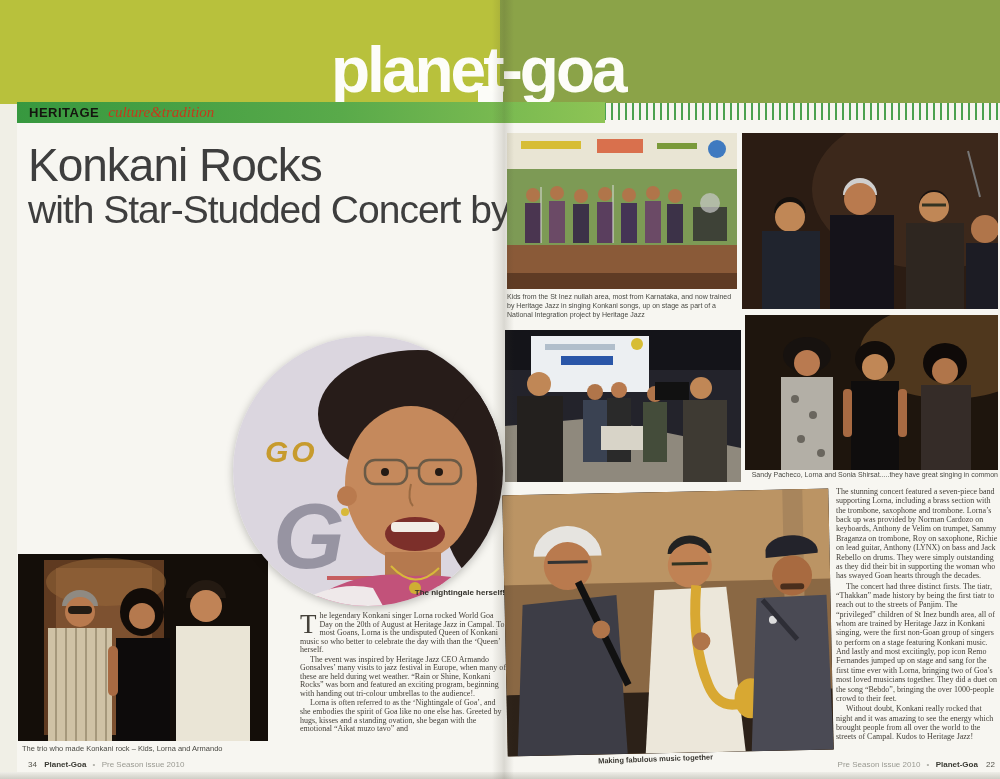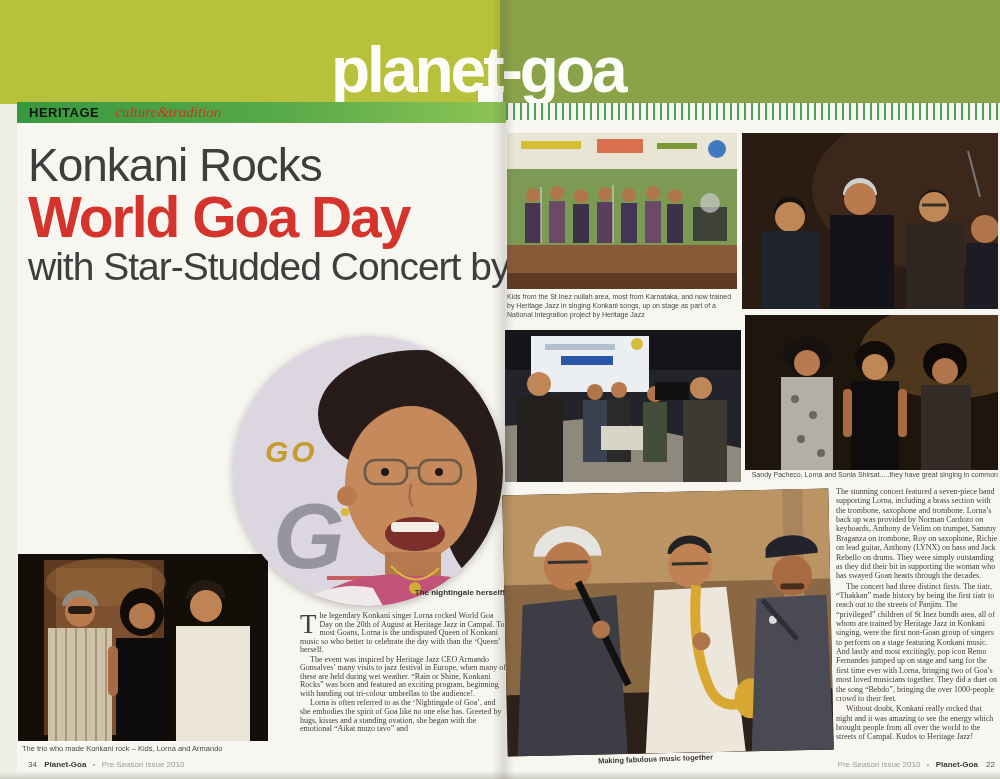--- a/index.html
+++ b/index.html
@@ -6,26 +6,26 @@
   #scan{position:relative;width:1000px;height:779px;overflow:hidden;background:#f7f6f1;
         font-family:"Liberation Sans",sans-serif;}
   
   .mast-left{position:absolute;left:0;top:0;width:500px;height:104px;background:#b8c13c;}
   .mast-right{position:absolute;left:500px;top:0;width:500px;height:104px;background:#8ba348;}
   .mast-notch{position:absolute;left:478px;top:86px;width:25px;height:18px;background:#fcfcf8;}
   .logo{position:absolute;left:331px;top:38px;font-size:64px;line-height:1;font-weight:bold;
         letter-spacing:-3px;color:#fdfdf8;}
   .stripes{position:absolute;left:506px;top:103px;width:494px;height:17px;
         background:repeating-linear-gradient(90deg,#4ba14f 0 2px,#f6f5ef 2px 7px);}
-  .heritage-bar{position:absolute;left:17px;top:102px;width:489px;height:21px;
+  .heritage-bar{position:absolute;left:17px;top:102px;width:588px;height:21px;
         background:linear-gradient(90deg,#37983f,#59aa4a 55%,#8ec455);
         display:flex;align-items:center;}
   .heritage-label{font-size:13px;font-weight:bold;letter-spacing:.5px;color:#15150f;margin-left:12px;}
   .heritage-sub{font-family:"Liberation Serif",serif;font-style:italic;font-size:15px;
-        color:#c43a1c;margin-left:16px;}
+        color:#c43a1c;margin-left:9px;}
   .left-edge{position:absolute;left:0;top:104px;width:17px;height:668px;background:#f0efe6;}
   .bottom-edge{position:absolute;left:0;top:772px;width:1000px;height:7px;
         background:linear-gradient(#efeee8,#cfcec6);}
   .gutter{position:absolute;left:492px;top:0;width:22px;height:779px;z-index:30;pointer-events:none;
         background:linear-gradient(90deg,rgba(0,0,0,0) 0%,rgba(60,55,40,.12) 45%,rgba(60,55,40,.16) 55%,rgba(0,0,0,0) 100%);}
   
   .headline{position:absolute;left:28px;top:142px;white-space:nowrap;}
   .hl-gray1{font-size:46px;line-height:1.02;color:#3e3e3e;letter-spacing:-1px;}
   .hl-red1{font-size:57px;line-height:1.0;color:#d4342c;font-weight:bold;letter-spacing:-2px;}
   .hl-gray2{font-size:39px;line-height:1.08;color:#3e3e3e;letter-spacing:-1px;}
@@ -69,21 +69,20 @@
   <div class="stripes"></div>
   <div class="heritage-bar">
     <span class="heritage-label">HERITAGE</span>
     <span class="heritage-sub">culture&amp;tradition</span>
   </div>
   <div class="left-edge"></div>
 
   <div>
     <div class="headline">
       <div class="hl-gray1">Konkani Rocks</div>
-      <div class="hl-red1">World Goa Day</div>
       <div class="hl-gray2">with Star-Studded Concert by</div>
     </div>
 
     <div class="circle-photo">
       <svg viewBox="0 0 270 270" preserveAspectRatio="none">
         <rect width="270" height="270" fill="#dbd6df"></rect>
         <text x="32" y="126" font-size="30" font-weight="bold" fill="#c79b2d" letter-spacing="3">GO</text>
         <text x="40" y="232" font-size="92" font-weight="bold" fill="#9794a2">G</text>
         <rect x="94" y="240" width="54" height="4" fill="#c04040" opacity=".8"></rect>
         <ellipse cx="185" cy="78" rx="100" ry="64" fill="#271c19"></ellipse>

